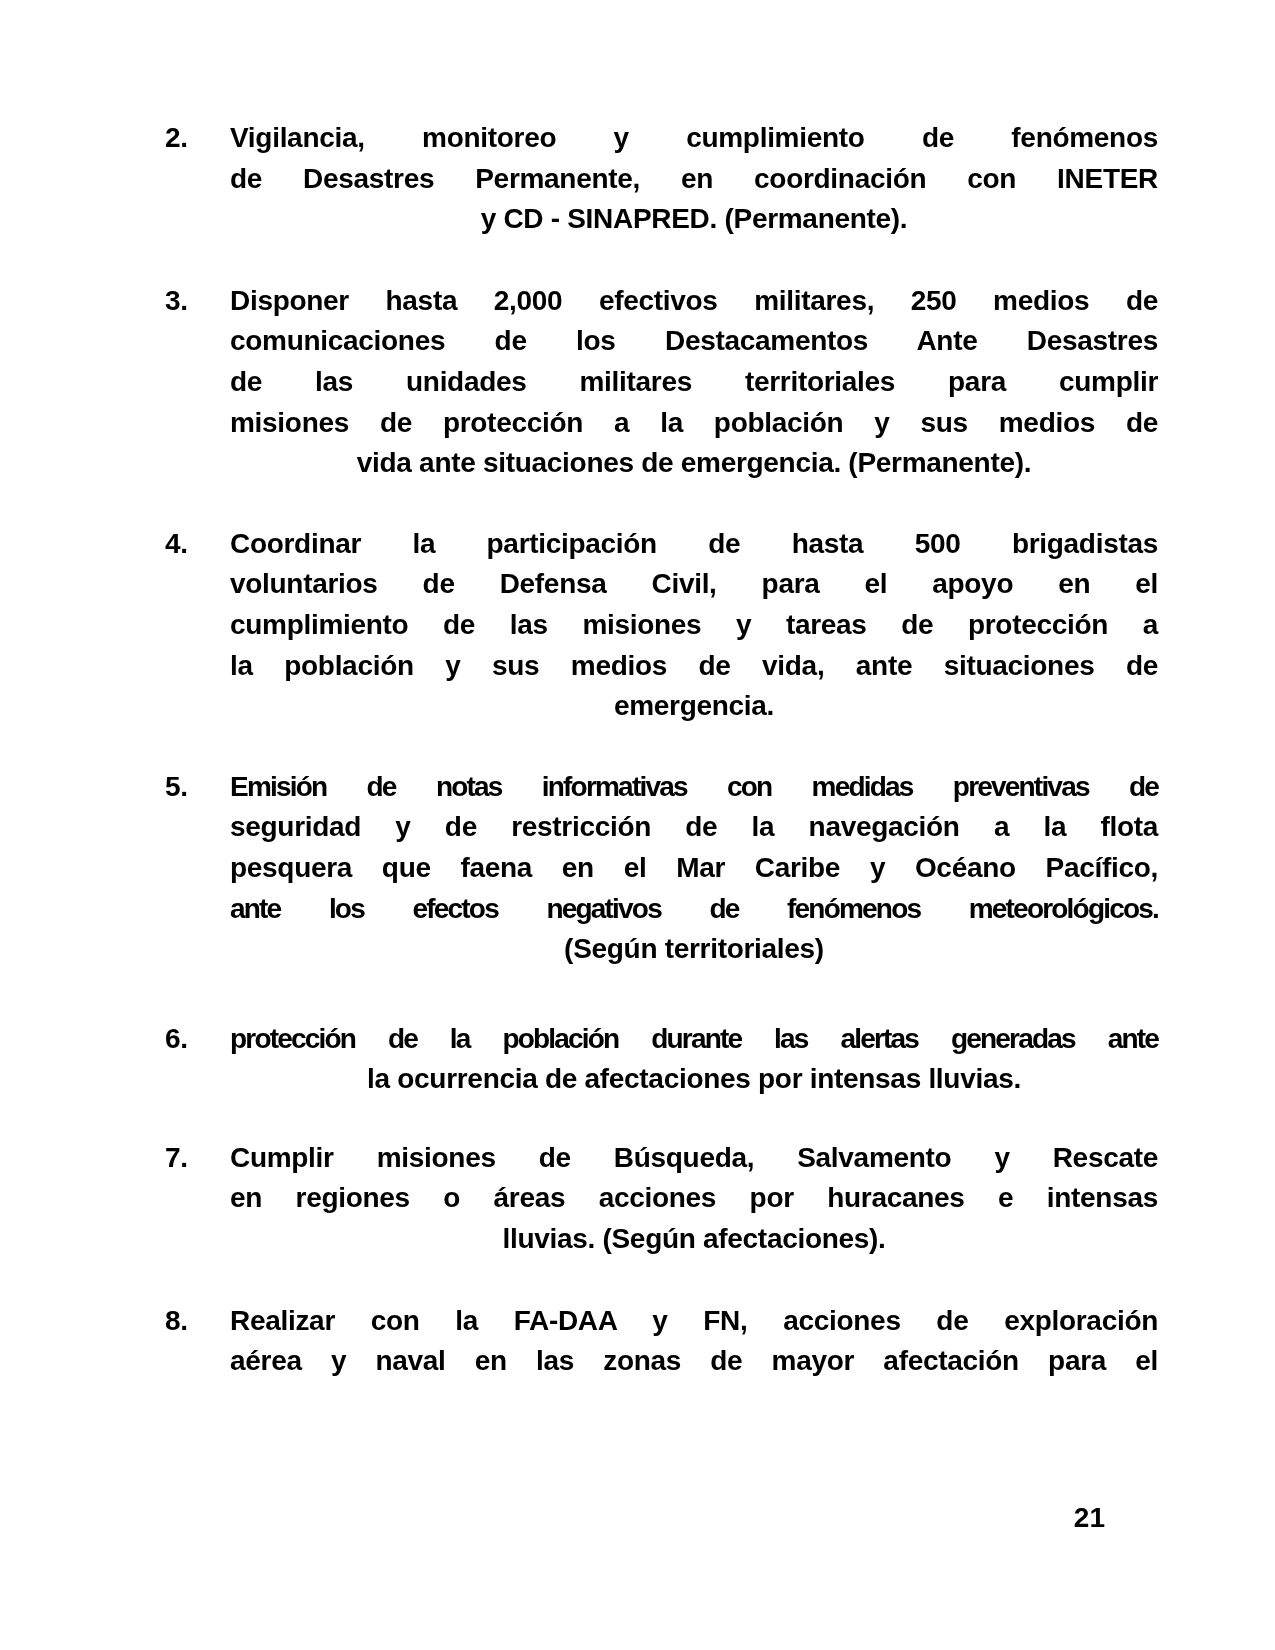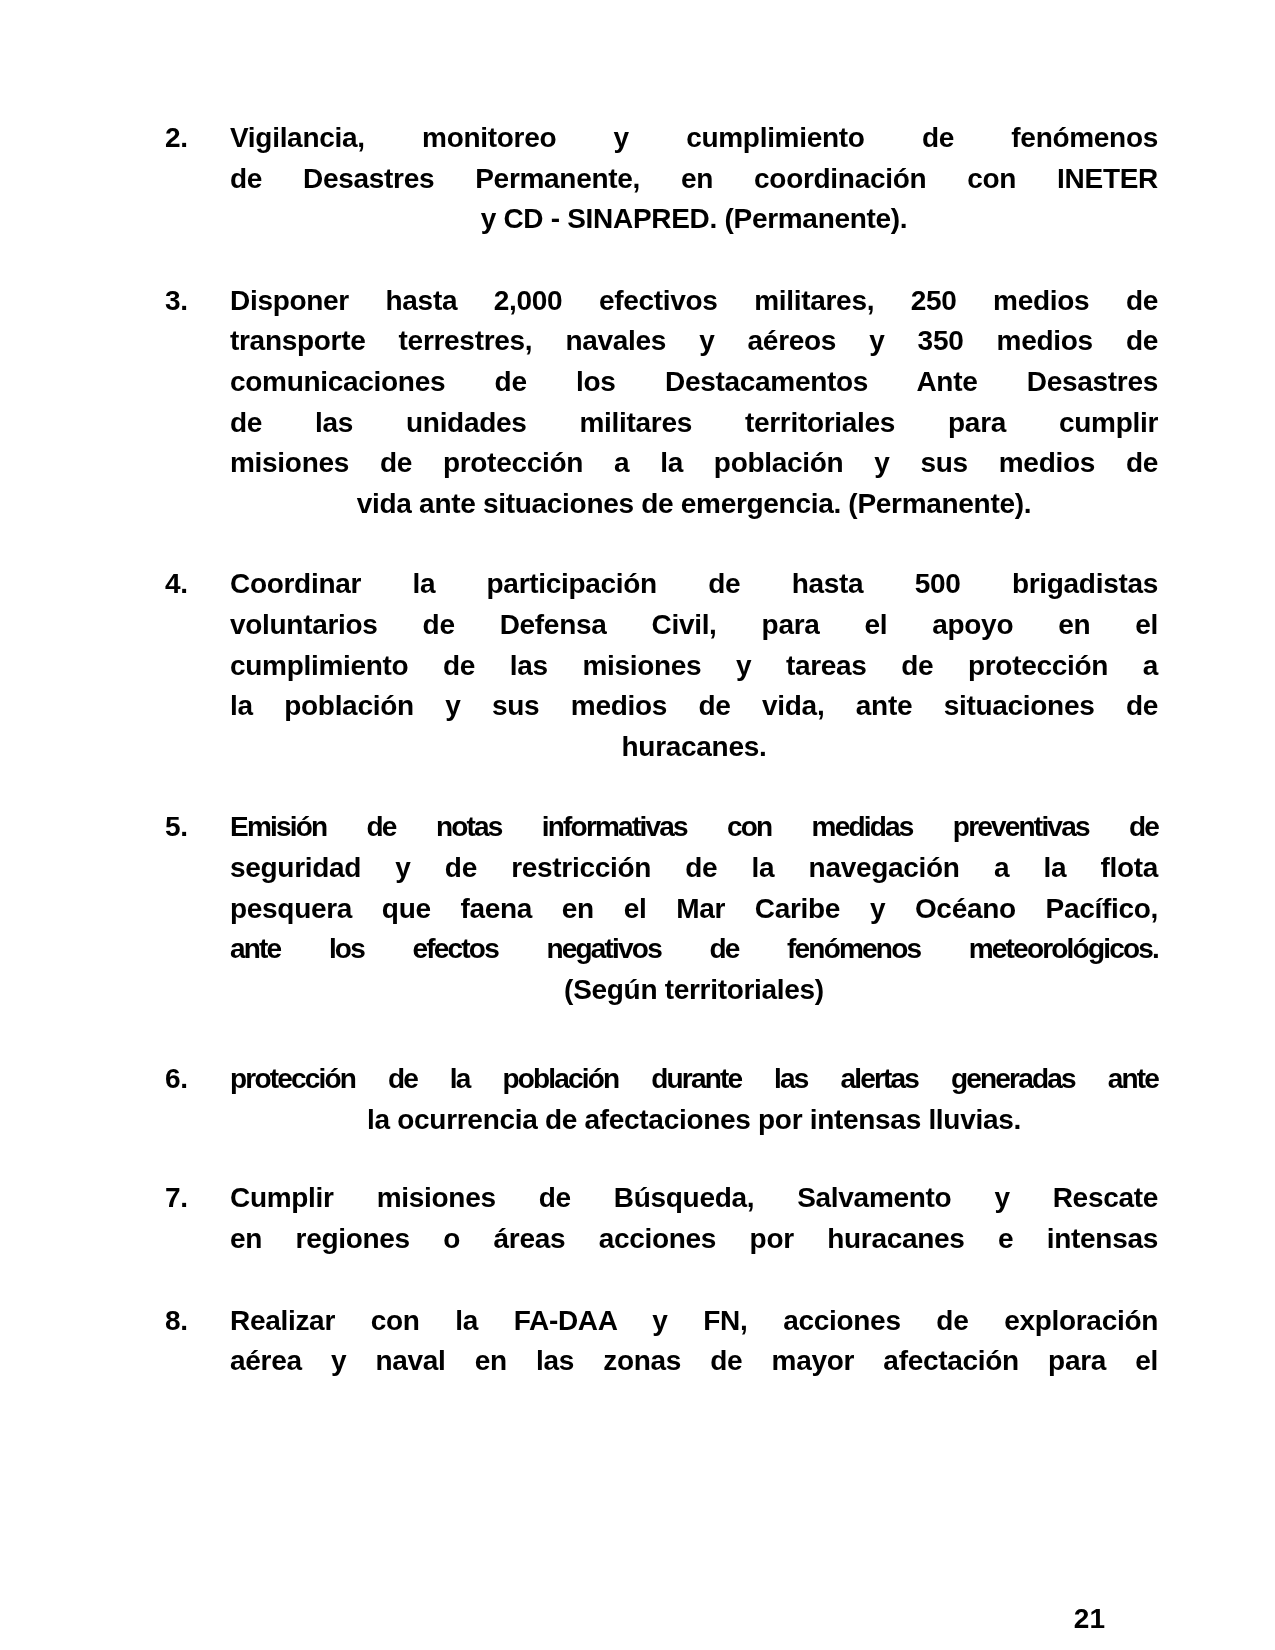--- a/index.html
+++ b/index.html
@@ -57,21 +57,21 @@
     white-space: normal;
     text-align: justify;
     text-align-last: justify;
     text-justify: inter-word;
   }
   .line.condensed {
     letter-spacing: -1.8px;
   }
   .page-number {
     position: absolute;
-    top: 1599px;
+    top: 1498px;
     right: 170px;
     font-size: 28px;
     line-height: 40.6px;
   }
 </style>
 </head>
 <body>
 
 <div class="page">
   <main class="content" id="numbered-list">
@@ -80,35 +80,34 @@
         <div class="body">
           <div class="line fill">Vigilancia, monitoreo y cumplimiento de fenómenos</div>
           <div class="line fill">de Desastres Permanente, en coordinación con INETER</div>
           <div class="line">y CD - SINAPRED. (Permanente).</div>
         </div>
       </section>
       <section class="item">
         <div class="num">3.</div>
         <div class="body">
           <div class="line fill">Disponer hasta 2,000 efectivos militares, 250 medios de</div>
-          <div class="line fill">transporte terrestres, navales y aéreos y 350 medios de</div>
           <div class="line fill">comunicaciones de los Destacamentos Ante Desastres</div>
           <div class="line fill">de las unidades militares territoriales para cumplir</div>
           <div class="line fill">misiones de protección a la población y sus medios de</div>
           <div class="line">vida ante situaciones de emergencia. (Permanente).</div>
         </div>
       </section>
       <section class="item">
         <div class="num">4.</div>
         <div class="body">
           <div class="line fill">Coordinar la participación de hasta 500 brigadistas</div>
           <div class="line fill">voluntarios de Defensa Civil, para el apoyo en el</div>
           <div class="line fill">cumplimiento de las misiones y tareas de protección a</div>
           <div class="line fill">la población y sus medios de vida, ante situaciones de</div>
-          <div class="line">huracanes.</div>
+          <div class="line">emergencia.</div>
         </div>
       </section>
       <section class="item">
         <div class="num">5.</div>
         <div class="body">
           <div class="line fill condensed">Emisión de notas informativas con medidas preventivas de</div>
           <div class="line fill">seguridad y de restricción de la navegación a la flota</div>
           <div class="line fill">pesquera que faena en el Mar Caribe y Océano Pacífico,</div>
           <div class="line fill condensed">ante los efectos negativos de fenómenos meteorológicos.</div>
           <div class="line">(Según territoriales)</div>
@@ -119,20 +118,21 @@
         <div class="body">
           <div class="line fill condensed">protección de la población durante las alertas generadas ante</div>
           <div class="line">la ocurrencia de afectaciones por intensas lluvias.</div>
         </div>
       </section>
       <section class="item">
         <div class="num">7.</div>
         <div class="body">
           <div class="line fill">Cumplir misiones de Búsqueda, Salvamento y Rescate</div>
           <div class="line fill">en regiones o áreas acciones por huracanes e intensas</div>
+          <div class="line">lluvias. (Según afectaciones).</div>
         </div>
       </section>
       <section class="item">
         <div class="num">8.</div>
         <div class="body">
           <div class="line fill">Realizar con la FA-DAA y FN, acciones de exploración</div>
           <div class="line fill">aérea y naval en las zonas de mayor afectación para el</div>
         </div>
       </section>
     </main>

